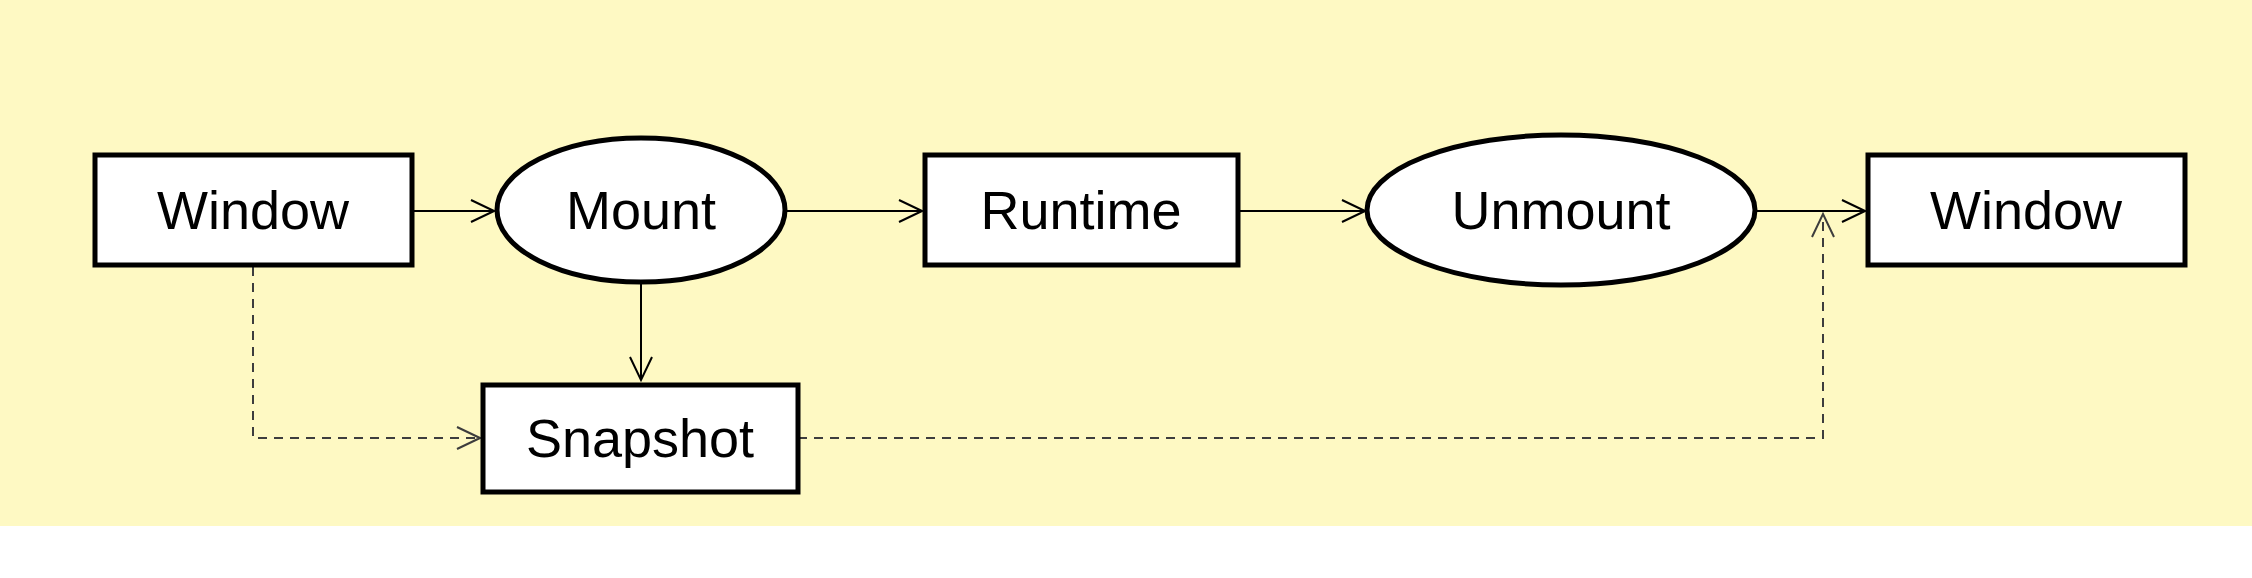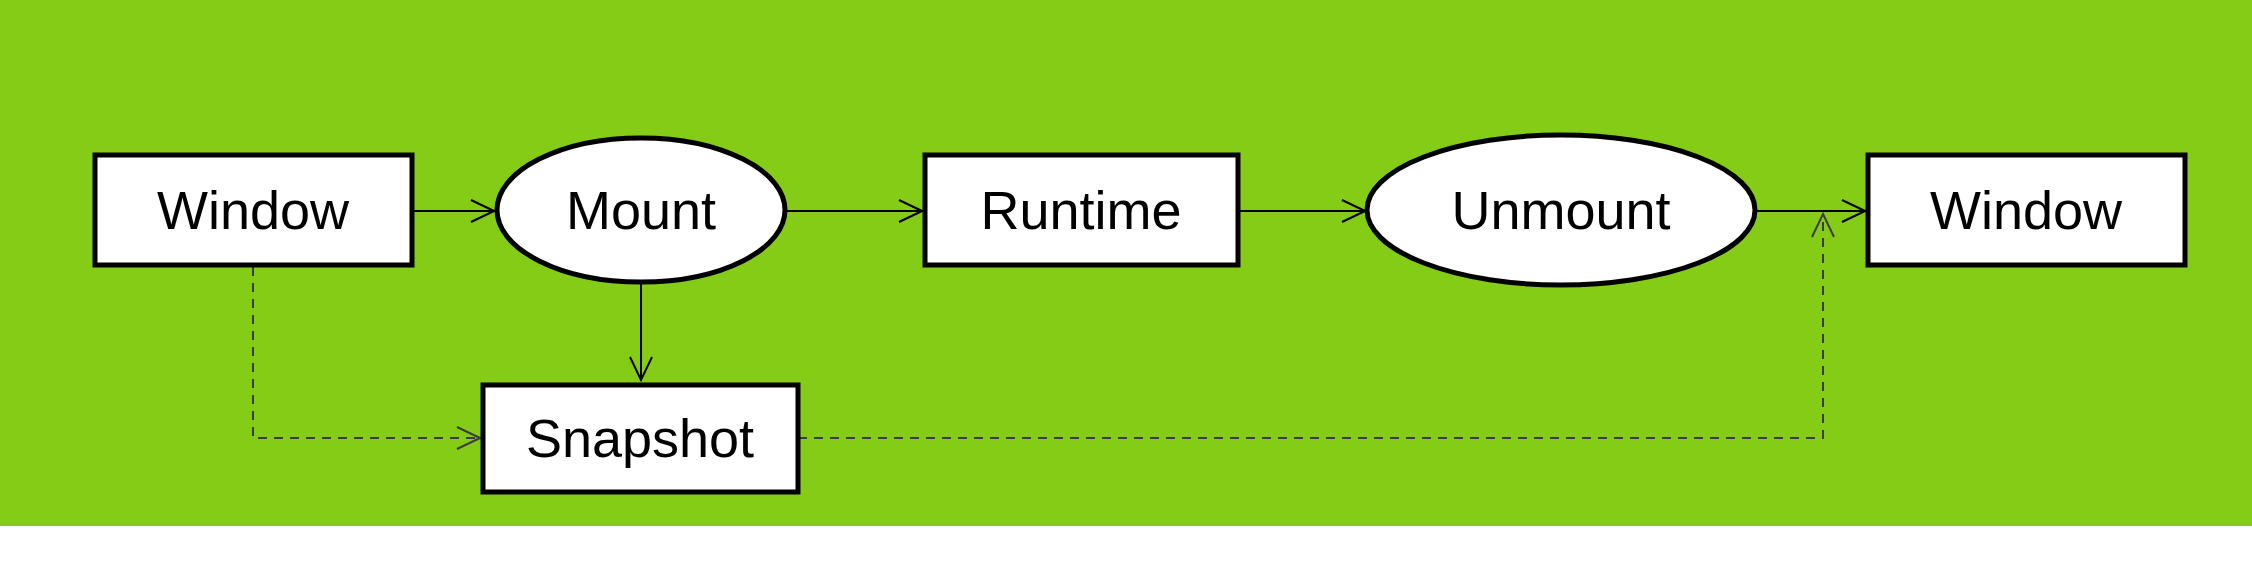--- a/index.html
+++ b/index.html
@@ -4,21 +4,21 @@
 <style>
   html, body {
     margin: 0;
     padding: 0;
     background: #ffffff;
   }
   .canvas {
     position: relative;
     width: 2252px;
     height: 526px;
-    background: #84cc16;
+    background: #fef9c3;
     overflow: hidden;
   }
   svg {
     display: block;
   }
   .node-label {
     font-family: "Liberation Sans", "DejaVu Sans", sans-serif;
     font-size: 54px;
     fill: #000000;
     text-anchor: middle;

